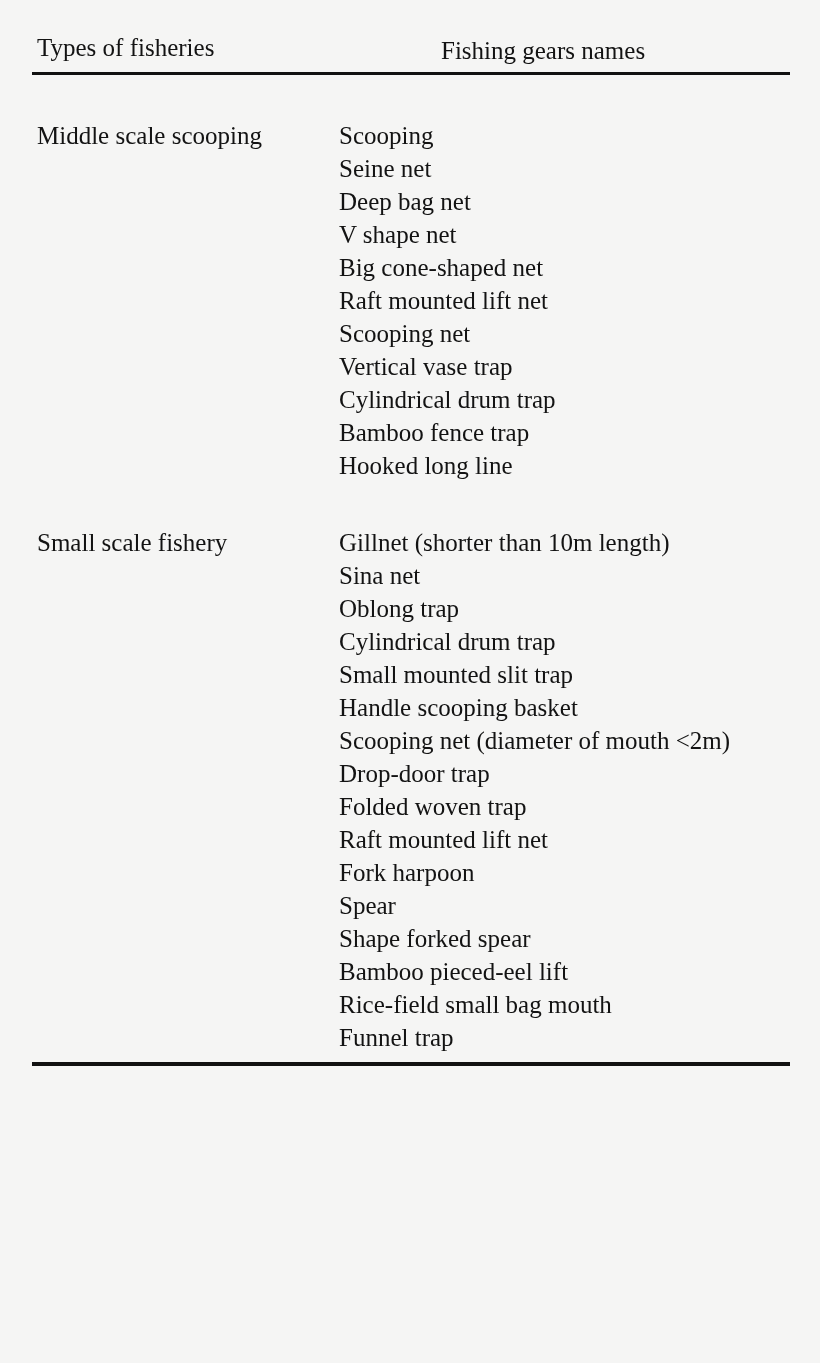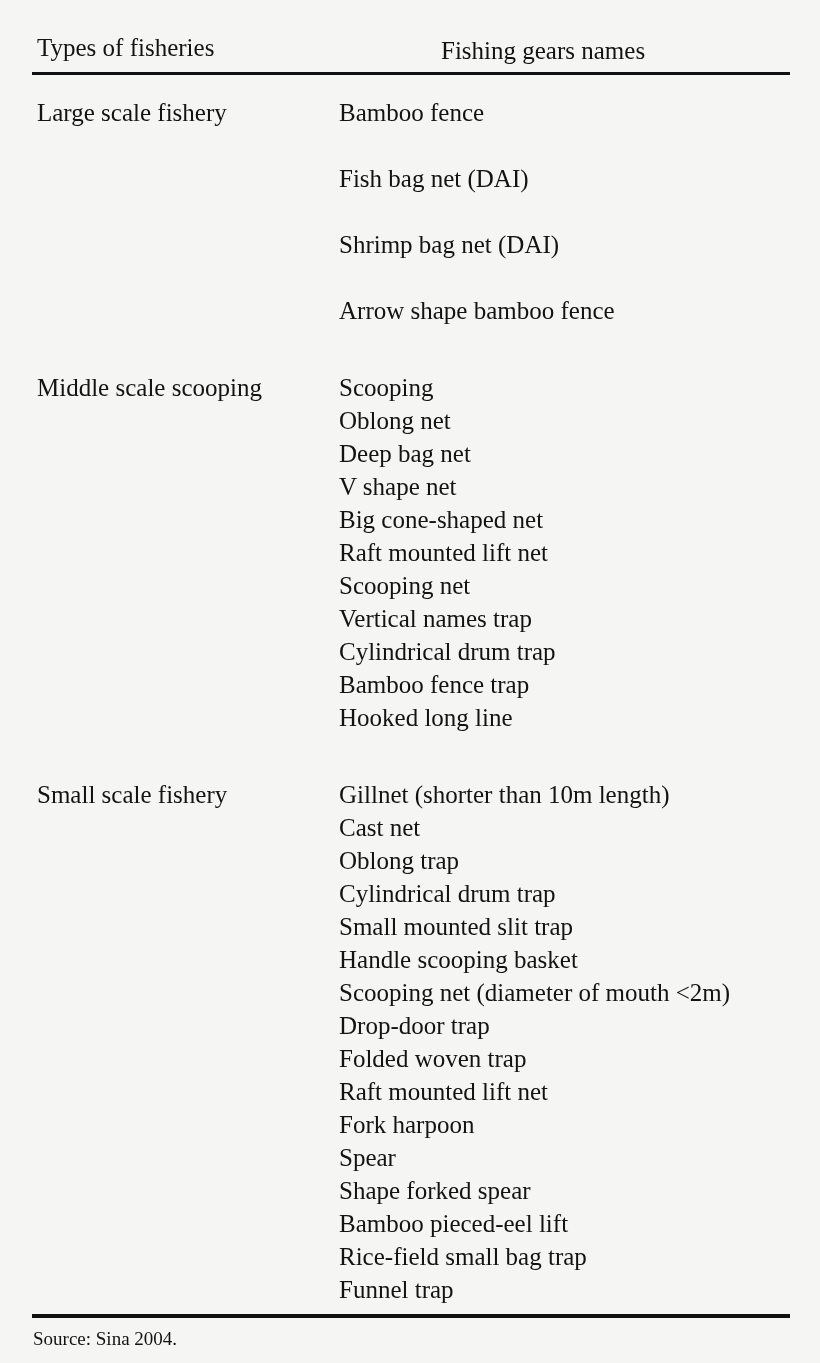--- a/index.html
+++ b/index.html
@@ -136,78 +136,66 @@
         <col class="col-type">
         <col class="col-gear">
       </colgroup>
       <thead>
         <tr>
           <th class="head-type">Types of fisheries</th>
           <th class="head-gear">Fishing gears names</th>
         </tr>
       </thead>
       <tbody id="table-body">
-          <tr class="group-row first-group">
-            <td class="cell-type">Large scale fishery</td>
-            <td class="cell-gear">
-              <ul class="gear-list loose">
-                <li>Bamboo fence</li>
-                <li>Fish bag net (DAI)</li>
-                <li>Shrimp bag net (DAI)</li>
-                <li>Arrow shape bamboo fence</li>
-              </ul>
-            </td>
-          </tr>
           <tr class="group-spacer">
             <td colspan="2"></td>
           </tr>
           <tr class="group-row">
             <td class="cell-type">Middle scale scooping</td>
             <td class="cell-gear">
               <ul class="gear-list">
                 <li>Scooping</li>
-                <li>Oblong net</li>
+                <li>Seine net</li>
                 <li>Deep bag net</li>
                 <li>V shape net</li>
                 <li>Big cone-shaped net</li>
                 <li>Raft mounted lift net</li>
                 <li>Scooping net</li>
-                <li>Vertical names trap</li>
+                <li>Vertical vase trap</li>
                 <li>Cylindrical drum trap</li>
                 <li>Bamboo fence trap</li>
                 <li>Hooked long line</li>
               </ul>
             </td>
           </tr>
           <tr class="group-spacer">
             <td colspan="2"></td>
           </tr>
           <tr class="group-row">
             <td class="cell-type">Small scale fishery</td>
             <td class="cell-gear">
               <ul class="gear-list">
                 <li>Gillnet (shorter than 10m length)</li>
-                <li>Cast net</li>
+                <li>Sina net</li>
                 <li>Oblong trap</li>
                 <li>Cylindrical drum trap</li>
                 <li>Small mounted slit trap</li>
                 <li>Handle scooping basket</li>
                 <li>Scooping net (diameter of mouth &lt;2m)</li>
                 <li>Drop-door trap</li>
                 <li>Folded woven trap</li>
                 <li>Raft mounted lift net</li>
                 <li>Fork harpoon</li>
                 <li>Spear</li>
                 <li>Shape forked spear</li>
                 <li>Bamboo pieced-eel lift</li>
-                <li>Rice-field small bag trap</li>
+                <li>Rice-field small bag mouth</li>
                 <li>Funnel trap</li>
               </ul>
             </td>
           </tr>
         </tbody>
     </table>
 
     <div class="bottom-rule"></div>
 
-    <div class="source">Source: Sina 2004.</div>
   </div>
 </div>
 
 </body></html>

